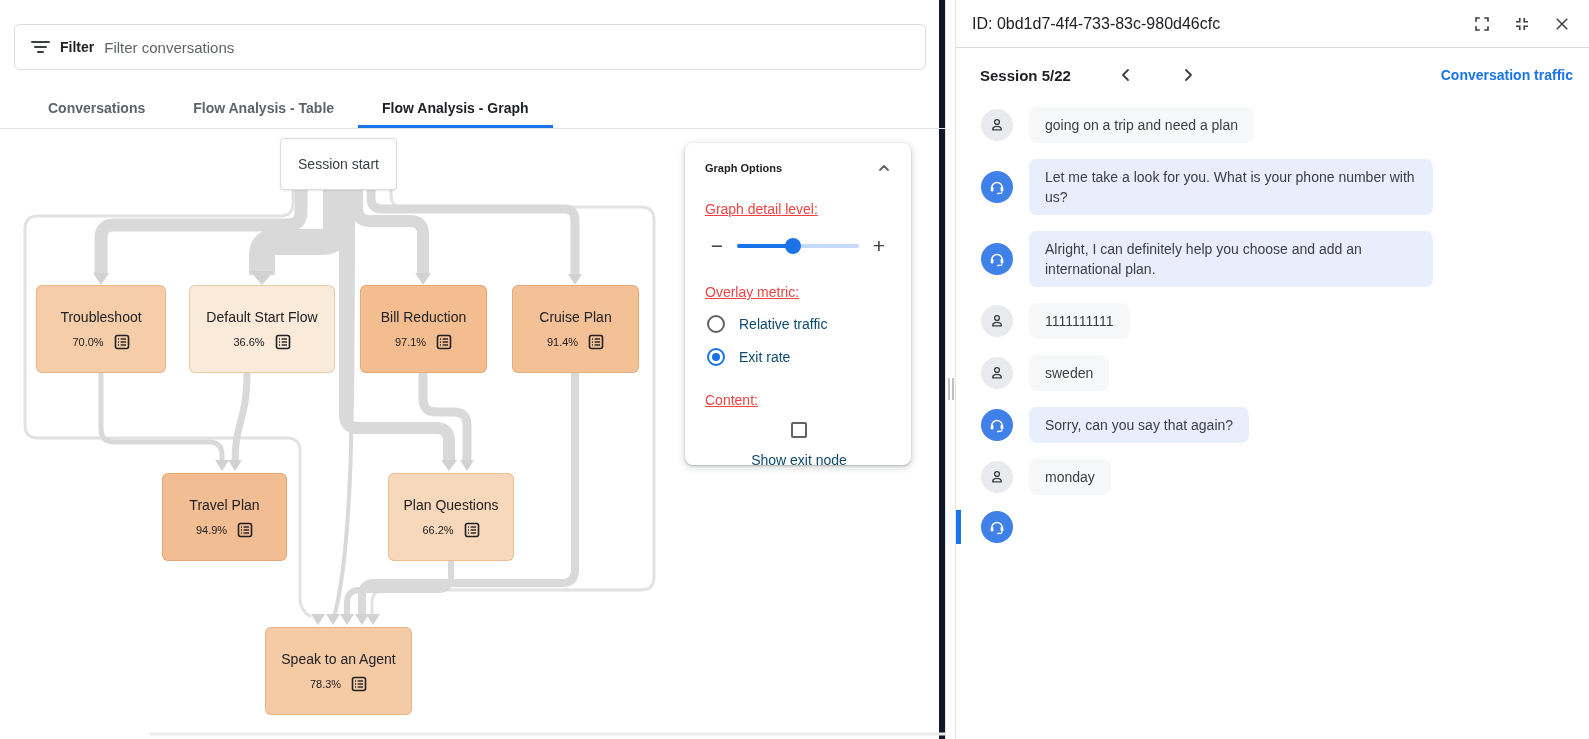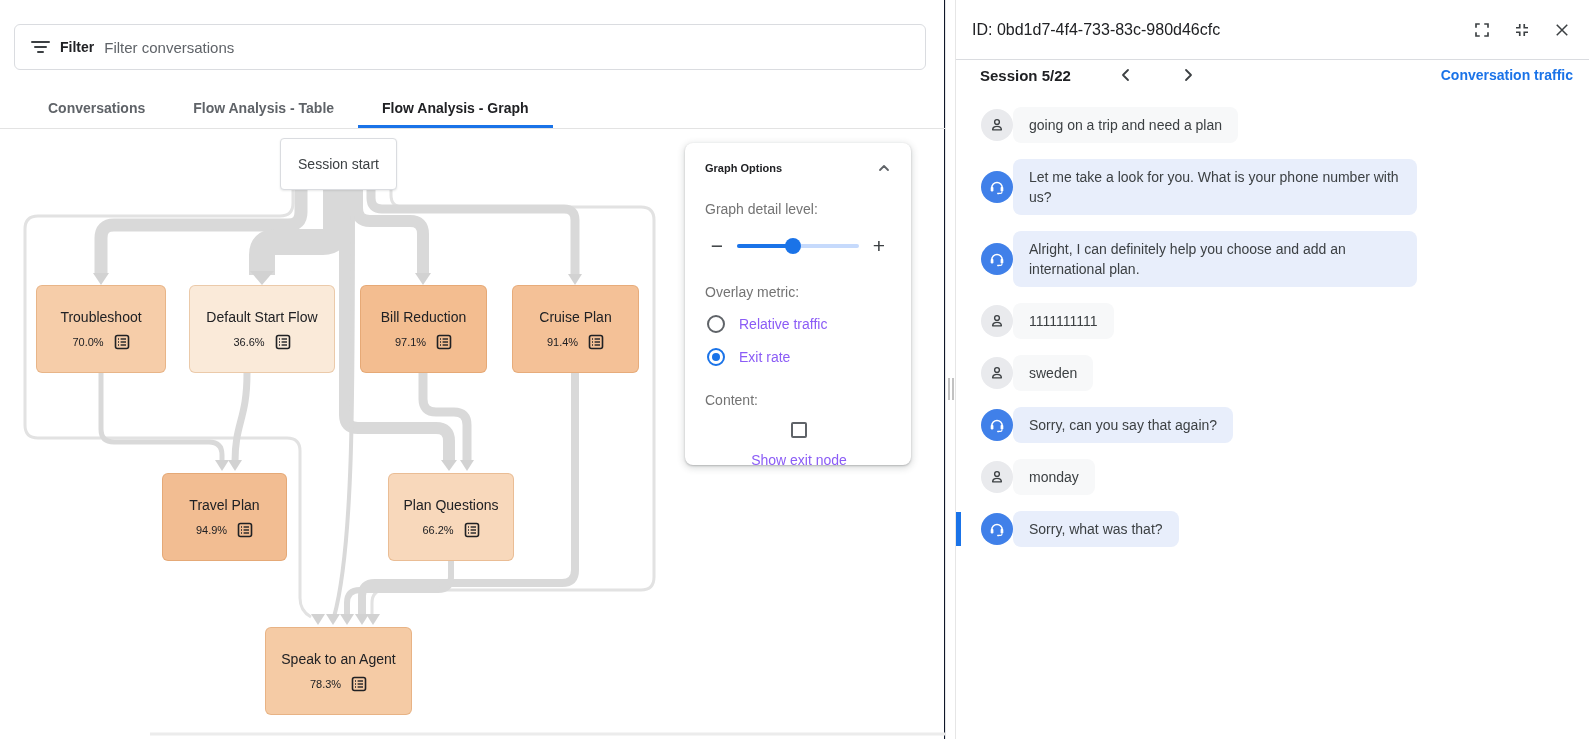--- a/index.html
+++ b/index.html
@@ -1,20 +1,20 @@
 <!DOCTYPE html>
 <html><head>
 <meta charset="utf-8">
 <style>
   * { margin:0; padding:0; box-sizing:border-box; }
   html,body { width:1589px; height:739px; background:#fff; overflow:hidden;
     font-family:"Liberation Sans", sans-serif; color:#202124; }
 
   
-  #left-panel { position:absolute; left:0; top:0; width:945px; height:739px; background:#fff; border-right:1px solid #0f172a; }
+  #left-panel { position:absolute; left:0; top:0; width:945px; height:739px; background:#fff; border-right:6px solid #0f172a; }
 
   #filter-bar { position:absolute; left:14px; top:24px; width:912px; height:46px;
     border:1px solid #dadce0; border-radius:6px; display:flex; align-items:center; gap:10px; padding:0 16px; background:#fff; }
   #filter-bar .flabel { font-size:14px; font-weight:bold; color:#202124; }
   #filter-input { border:none; outline:none; flex:1; font-size:15px; color:#8b5cf6; font-family:inherit; }
   #filter-input::placeholder { color:#5f6368; }
 
   #tabs { position:absolute; left:0; top:90px; width:945px; height:39px; border-bottom:1px solid #e3e3e3; display:flex; padding-left:24px; }
   .tab { height:38px; padding:0 24px; display:flex; align-items:center; font-size:14px; font-weight:bold; color:#5f6368; cursor:pointer; border-bottom:3px solid transparent; }
   .tab.active { color:#202124; border-bottom-color:#1a73e8; }
@@ -29,56 +29,56 @@
   .gnode .npct { font-size:11px; color:#202124; }
   #session-start { position:absolute; left:280px; top:10px; width:117px; height:52px; background:#fff;
     border:1px solid #dadce0; border-radius:4px; display:flex; align-items:center; justify-content:center;
     font-size:14px; color:#3c4043; box-shadow:0 1px 2px rgba(60,64,67,.12); cursor:pointer; }
 
   
   #graph-options { position:absolute; left:685px; top:143px; width:226px; height:322px; background:#fff;
     border-radius:8px; box-shadow:0 1px 2px rgba(60,64,67,.30), 0 2px 6px 2px rgba(60,64,67,.15); padding:18px 20px; z-index:5; }
   #graph-options .go-head { display:flex; align-items:center; justify-content:space-between; }
   #graph-options .go-title { font-size:11px; font-weight:bold; color:#202124; }
-  .go-section { font-size:14px; color:#737373; }
+  .go-section { font-size:14px; color:#ef4444;text-decoration:underline; }
   #detail-label { margin-top:26px; }
   #slider-row { margin-top:18px; display:flex; align-items:center; }
   .slider-btn { font-size:21px; color:#3c4043; width:24px; text-align:center; cursor:pointer; line-height:1; user-select:none; }
   #slider-track { position:relative; flex:1; height:4px; background:#c6dafc; border-radius:2px; margin:0 8px; cursor:pointer; }
   #slider-fill { position:absolute; left:0; top:0; height:4px; background:#1a73e8; border-radius:2px; width:46%; }
   #slider-thumb { position:absolute; top:-6px; left:46%; width:16px; height:16px; margin-left:-8px; border-radius:50%; background:#1a73e8; cursor:pointer; }
   #overlay-label { margin-top:28px; }
   .radio-row { display:flex; align-items:center; gap:14px; margin-top:15px; padding-left:2px; cursor:pointer; }
   .radio { width:18px; height:18px; border-radius:50%; border:2px solid #5f6368; position:relative; flex:none; }
   .radio.on { border-color:#1a73e8; }
   .radio.on::after { content:""; position:absolute; left:3px; top:3px; width:8px; height:8px; border-radius:50%; background:#1a73e8; }
-  .opt-label { font-size:14px; color:#8b5cf6; }
+  .opt-label { font-size:14px; color:#0c4a6e; }
   #content-label { margin-top:26px; }
   .check-row { display:flex; align-items:center; gap:14px; margin-top:14px; padding-left:2px; cursor:pointer;flex-direction:column; }
   .checkbox { width:16px; height:16px; border:2px solid #5f6368; border-radius:2px; flex:none; }
 
   
   #gutter { position:absolute; left:945px; top:0; width:11px; height:739px; background:#fff;
     border-left:1px solid #e6e6e6; border-right:1px solid #e6e6e6; cursor:col-resize; }
   #gutter .bars { position:absolute; left:2px; top:378px; display:flex; gap:2px; }
   #gutter .bars i { display:block; width:2px; height:22px; background:#c2c2c2; }
 
   
   #right-panel { position:absolute; left:956px; top:0; width:633px; height:739px; background:#fff; }
-  #rp-header { position:absolute; left:0; top:0; width:633px; height:60px; border-bottom:1px solid #dadce0;
+  #rp-header { position:absolute; left:0; top:0; width:633px; height:48px; border-bottom:1px solid #dadce0;
     display:flex; align-items:center; padding:0 18px 0 16px; }
   #rp-title { font-size:16px; color:#202124; flex:1; }
   .hicon { width:18px; height:18px; margin-left:22px; cursor:pointer; color:#3c4043; }
   #session-row { position:absolute; left:0; top:58px; width:633px; height:34px; display:flex; align-items:center; padding:0 16px 0 24px; }
   #session-label { font-size:15px; font-weight:bold; color:#202124; }
   .nav-chip { width:14px; height:14px; margin-left:48px; cursor:pointer; color:#3c4043; }
   #details-link { margin-left:auto; font-size:14px; font-weight:bold; color:#1a73e8; cursor:pointer; }
 
   #messages { position:absolute; left:0; top:91px; width:633px; padding-top:16px; display:flex; flex-direction:column; gap:16px; }
-  .msg-row { position:relative; display:flex; align-items:center; gap:0; padding-left:25px; }
+  .msg-row { position:relative; display:flex; align-items:center; gap:16px; padding-left:25px; }
   .msg-row.selected::before { content:""; position:absolute; left:0; top:50%; transform:translateY(-50%); width:5px; height:34px; background:#1a73e8; }
   .avatar { width:32px; height:32px; border-radius:50%; flex:none; display:flex; align-items:center; justify-content:center; }
   .avatar.user { background:#e9eaed; }
   .avatar.bot { background:#4080e9; }
   .bubble { border-radius:8px; padding:8px 16px; font-size:14px; line-height:20px; color:#3c4043; max-width:404px; }
   .bubble.user { background:#f7f8f9; }
   .bubble.bot { background:#e8eefb; }
 </style>
 </head>
 <body>
@@ -404,16 +404,15 @@
     <div class="msg-row selected">
       <span class="avatar bot">
         <svg width="18" height="18" viewBox="0 0 24 24">
             <path d="M5 13 a7 7 0 0 1 14 0" fill="none" stroke="#fff" stroke-width="2"></path>
             <rect x="3.6" y="11.6" width="3.6" height="6.4" rx="1.6" fill="#fff"></rect>
             <rect x="16.8" y="11.6" width="3.6" height="6.4" rx="1.6" fill="#fff"></rect>
             <path d="M18.6 18 v0.6 a2 2 0 0 1 -2 2 h-2" fill="none" stroke="#fff" stroke-width="1.6"></path>
             <rect x="12.2" y="19.5" width="3" height="2.2" rx="0.6" fill="#fff"></rect>
           </svg>
       </span>
-      <span class="bubble bot">Sorry, what was that?</span>
     </div>
   </div>
 </div>
 
 </body></html>

